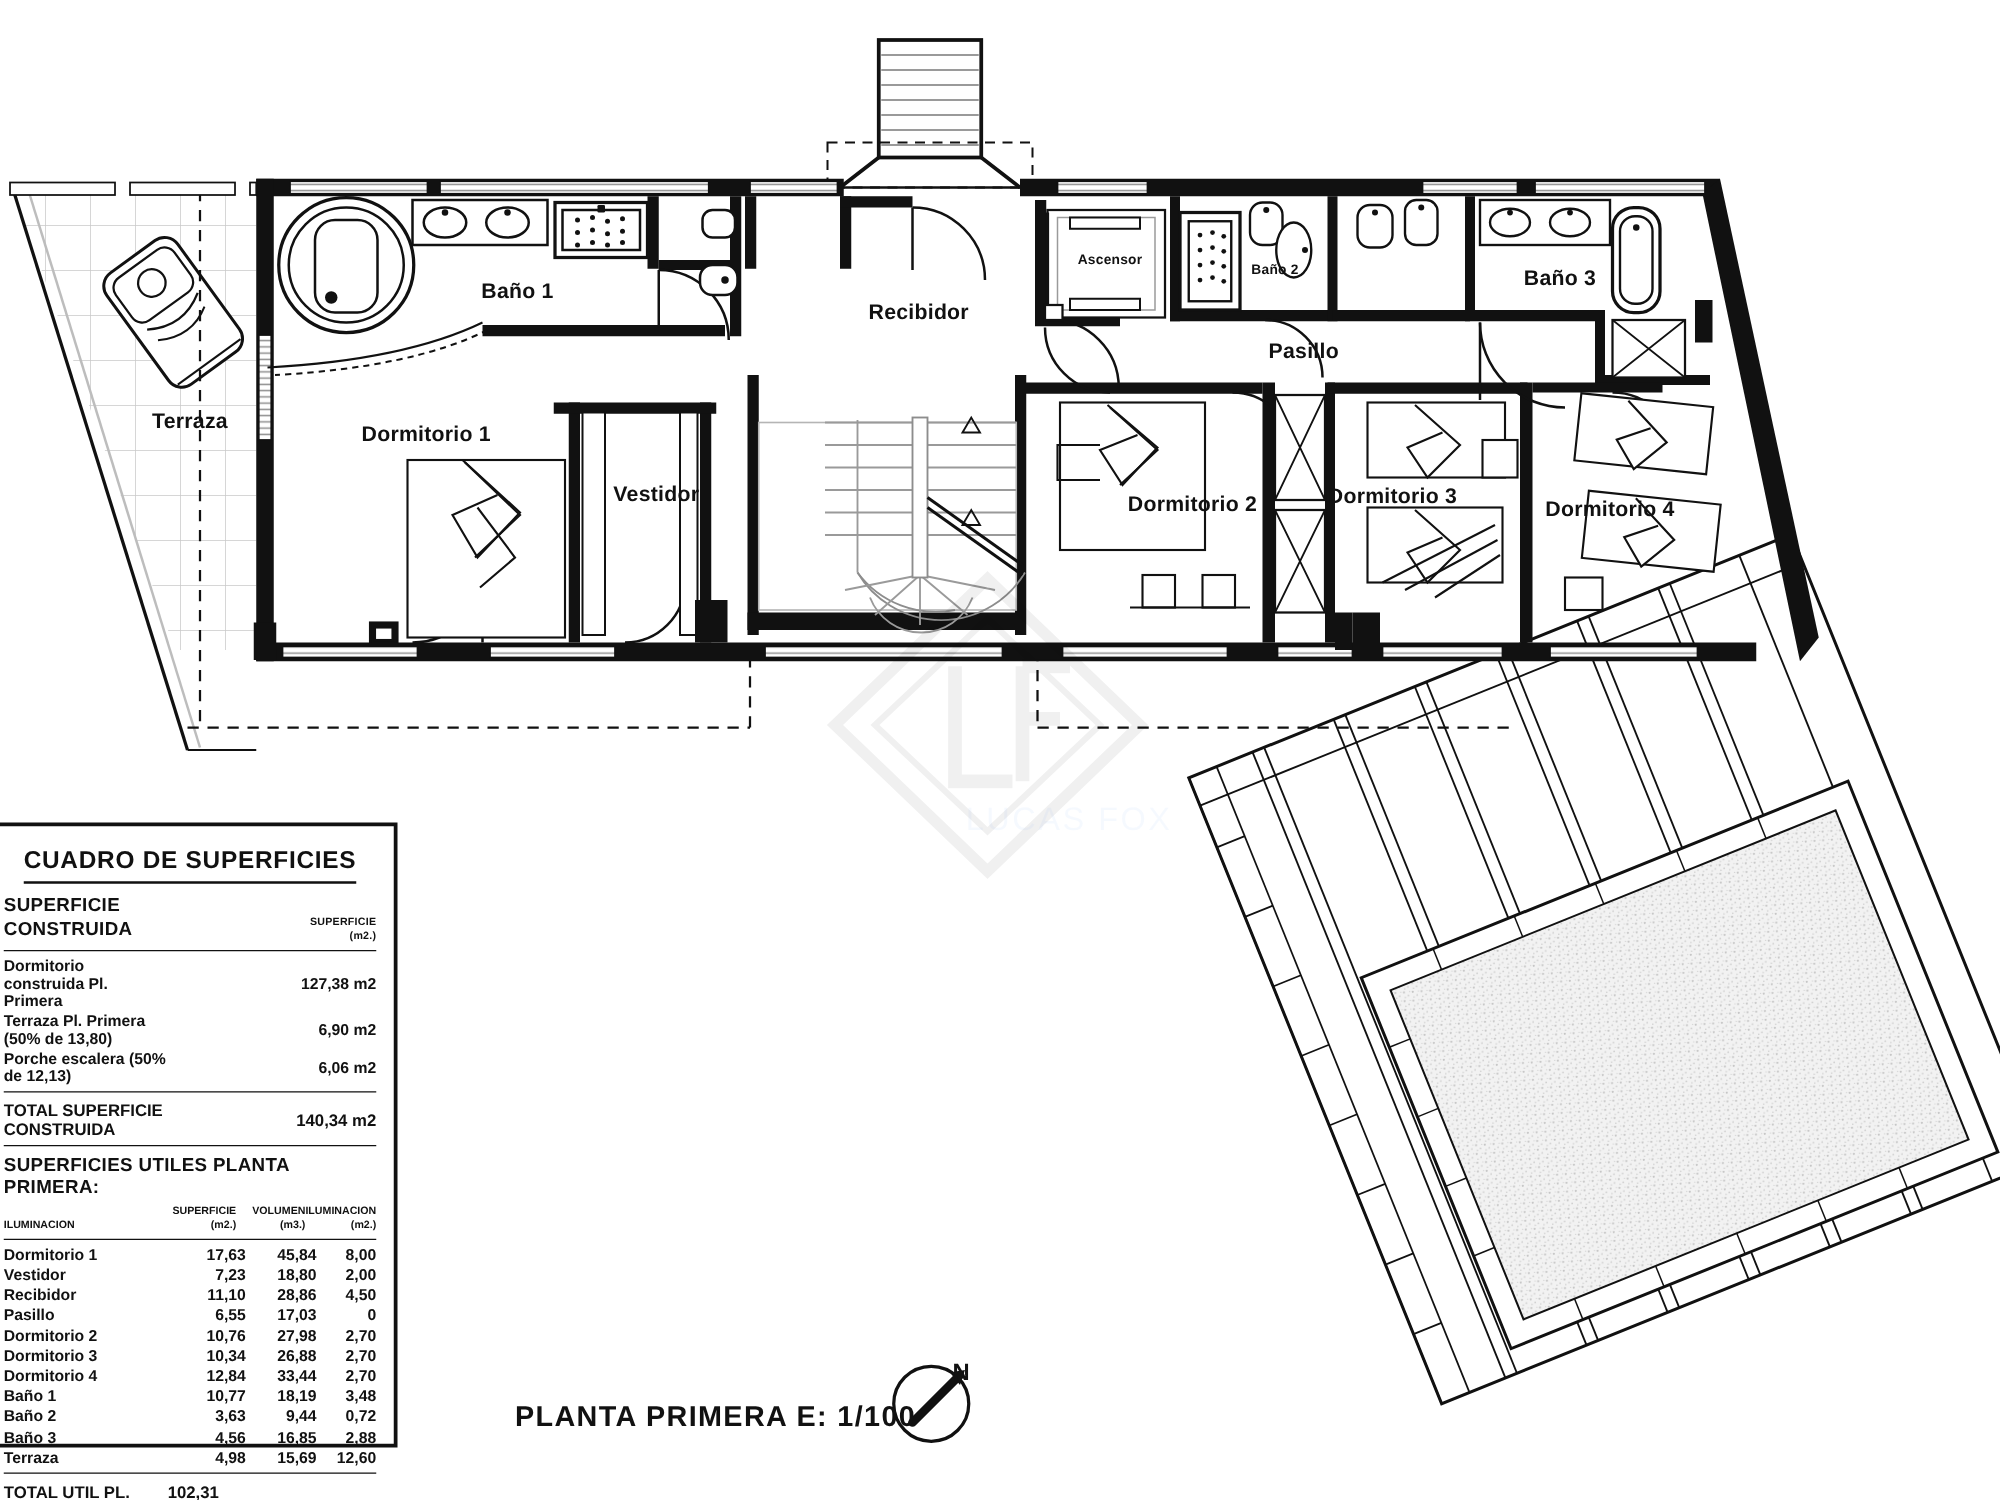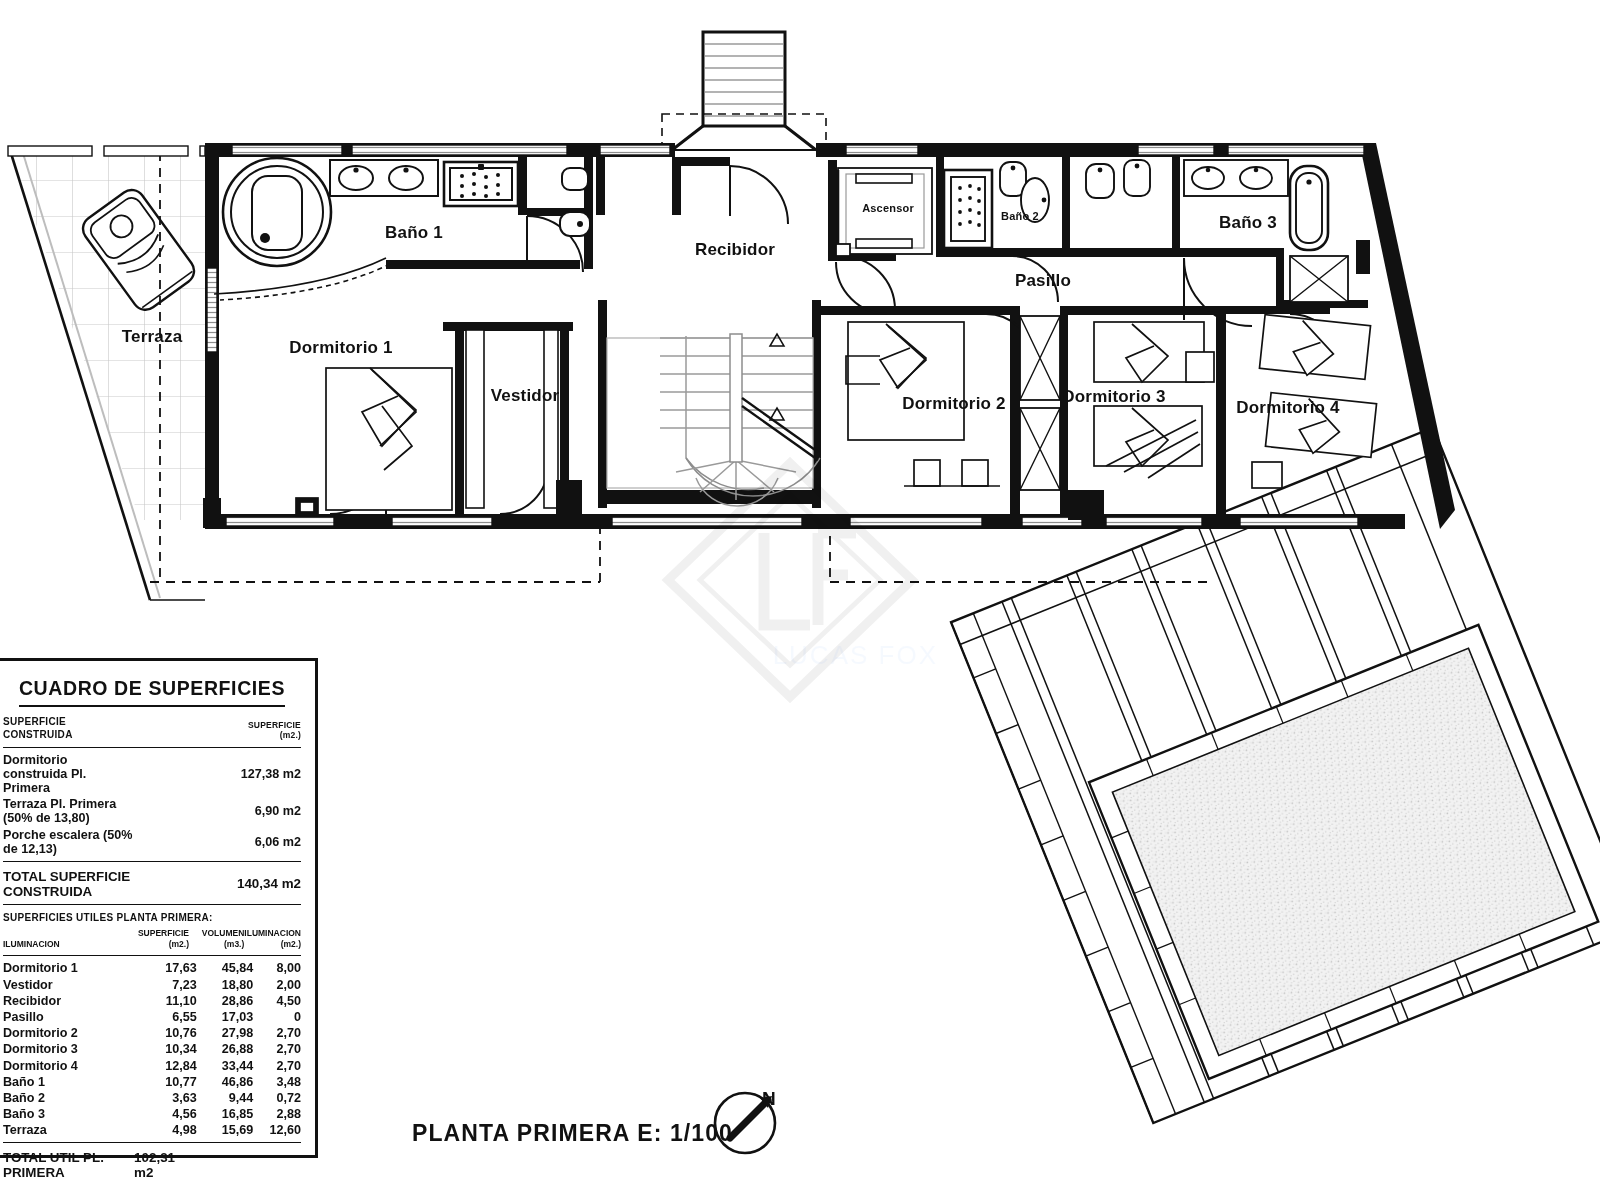--- a/index.html
+++ b/index.html
@@ -20,21 +20,21 @@
 
   
   .tblbox{position:absolute;left:-34px;top:658px;width:352px;height:500px;
           background:#fff;border:3px solid #111;box-sizing:border-box;
           padding:8px 14px 6px 34px;}
   .tbl-title{font-size:19.5px;font-weight:700;letter-spacing:.6px;
              text-align:center;padding:8px 0 3px 0;}
   .hr1{border-bottom:2px solid #111;margin:2px 16px 8px 16px;}
   .hr2{border-bottom:1.6px solid #111;margin:5px 0 4px 0;}
   .hr3{border-bottom:1.2px solid #111;margin:4px 0 3px 0;}
-  .sect{font-size:10px;font-weight:700;letter-spacing:.3px;}
+  .sect{font-size:15px;font-weight:700;letter-spacing:.3px;}
   .unit{font-size:8.5px;font-weight:700;letter-spacing:.2px;line-height:1.25;
         text-align:right;}
   table{border-collapse:collapse;width:100%;}
   td{font-size:12.6px;font-weight:700;padding:1.1px 0;}
   td.num{text-align:right;}
   .c-name{width:44%;}
   .c-a{width:21%;}
   .c-b{width:19%;}
   .c-c{width:16%;margin-left:45px;}
   .hdr td{font-size:8.5px;text-align:right;vertical-align:bottom;line-height:1.25;}
@@ -591,21 +591,21 @@
           </tr>
     <tr>
             <td class="c-name">Dormitorio 4</td>
             <td class="num c-a">12,84</td>
             <td class="num c-b">33,44</td>
             <td class="num c-c">2,70</td>
           </tr>
     <tr>
             <td class="c-name">Baño 1</td>
             <td class="num c-a">10,77</td>
-            <td class="num c-b">46,86</td>
+            <td class="num c-b">18,19</td>
             <td class="num c-c">3,48</td>
           </tr>
     <tr>
             <td class="c-name">Baño 2</td>
             <td class="num c-a">3,63</td>
             <td class="num c-b">9,44</td>
             <td class="num c-c">0,72</td>
           </tr>
     <tr>
             <td class="c-name">Baño 3</td>

